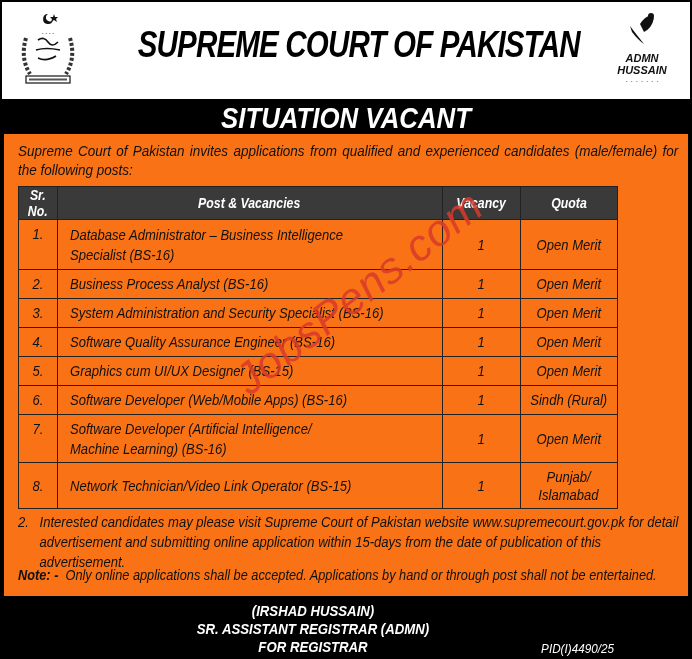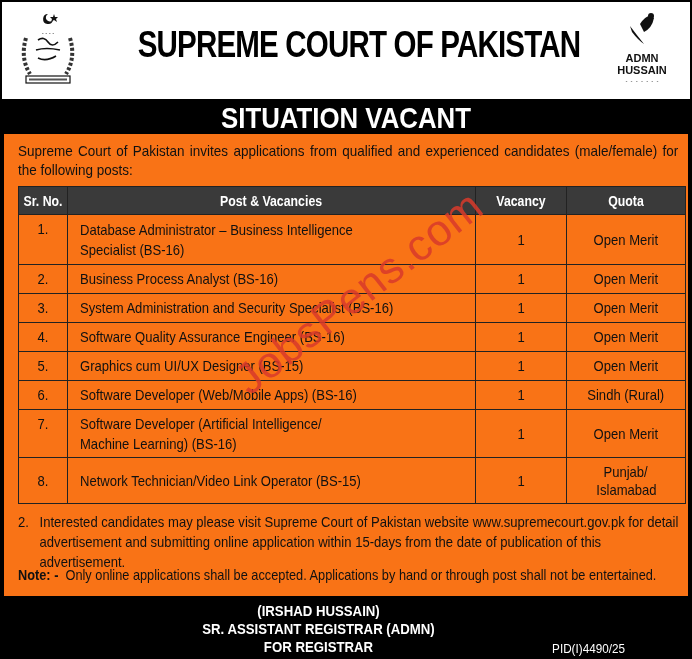--- a/index.html
+++ b/index.html
@@ -1,39 +1,39 @@
 <!DOCTYPE html>
 <html><head>
 <meta charset="utf-8">
 <style>
   html,body{margin:0;padding:0;background:#fff;}
   body{width:692px;height:659px;overflow:hidden;font-family:"Liberation Sans",sans-serif;color:#111;}
-  .page{position:relative;width:692px;height:659px;background:#000;box-sizing:border-box;}
+  .page{position:relative;width:692px;height:659px;background:#000;box-sizing:border-box;font-style:italic;}
   .header{position:absolute;left:2px;top:2px;width:688px;height:97px;background:#fff;}
   .logo-left{position:absolute;left:10px;top:6px;width:72px;height:82px;}
   .logo-right{position:absolute;left:605px;top:8px;width:70px;height:82px;text-align:center;}
   .title{position:absolute;left:90px;right:90px;top:22px;text-align:center;font-family:"Liberation Sans",sans-serif;font-weight:bold;font-size:36px;letter-spacing:-1px;transform:scaleX(0.82);transform-origin:center;color:#000;white-space:nowrap;}
   .band{position:absolute;left:0;top:100px;width:692px;height:33px;background:#000;}
   .band-title{position:absolute;left:0;right:0;top:1px;text-align:center;color:#fff;font-weight:bold;font-size:30px;transform:scaleX(0.86);white-space:nowrap;}
   .panel{position:absolute;left:4px;top:134px;width:684px;height:462px;background:#f97316;}
   .intro{position:absolute;left:14px;top:8px;width:660px;font-size:14.5px;line-height:19px;text-align:justify;transform:scaleX(0.93);transform-origin:left top;width:710px;}
-  table.vac{position:absolute;left:14px;top:52px;width:668px;border-collapse:collapse;font-size:14.5px;border-radius:6px;}
+  table.vac{position:absolute;left:14px;top:52px;width:600px;border-collapse:collapse;font-size:14.5px;border-radius:6px;}
   table.vac th{background:#3a3a3a;color:#fff;font-weight:bold;height:27px;border:1.5px solid #222;font-size:14.5px;padding:0;}
   table.vac td{border:1.5px solid #222;padding:0 0 0 12px;}
   table.vac td.c{text-align:center;padding:0;}
   .th-inner{display:inline-block;transform:scaleX(0.85);}
   .cell-inner{display:inline-block;transform:scaleX(0.9);transform-origin:left center;white-space:nowrap;line-height:20px;}
   .cell-c{display:inline-block;transform:scaleX(0.9);line-height:20px;}
   .r1{height:50px;} .r{height:29px;} .r7{height:48px;} .r8{height:46px;}
   .point2{position:absolute;left:14px;top:378px;width:740px;font-size:14.5px;line-height:20px;transform:scaleX(0.9);transform-origin:left top;}
   .point2 .num{display:inline-block;width:24px;}
   .point2 .line2{padding-left:24px;}
   .note{position:absolute;left:14px;top:433px;font-size:14.5px;transform:scaleX(0.88);transform-origin:left top;white-space:nowrap;}
   .note b{font-weight:bold;}
-  .footer{position:absolute;left:0;top:597px;width:626px;height:62px;background:#000;color:#fff;padding-left:11px;}
+  .footer{position:absolute;left:0;top:597px;width:626px;height:62px;background:#000;color:#fff;}
   .sig{position:absolute;left:0;right:0;top:5px;text-align:center;font-weight:bold;font-size:15px;line-height:18px;}
   .sig div{transform:scaleX(0.88);}
   .pid{position:absolute;right:12px;top:44px;font-size:13px;color:#fff;transform:scaleX(0.9);transform-origin:right top;}
   .watermark{position:absolute;left:225px;top:365px;font-size:44px;color:#d93a2b;opacity:0.85;transform:rotate(-38deg);transform-origin:left top;white-space:nowrap;font-family:"Liberation Sans",sans-serif;letter-spacing:1px;pointer-events:none;}
 </style>
 </head>
 <body>
 
 <div class="page">
 

